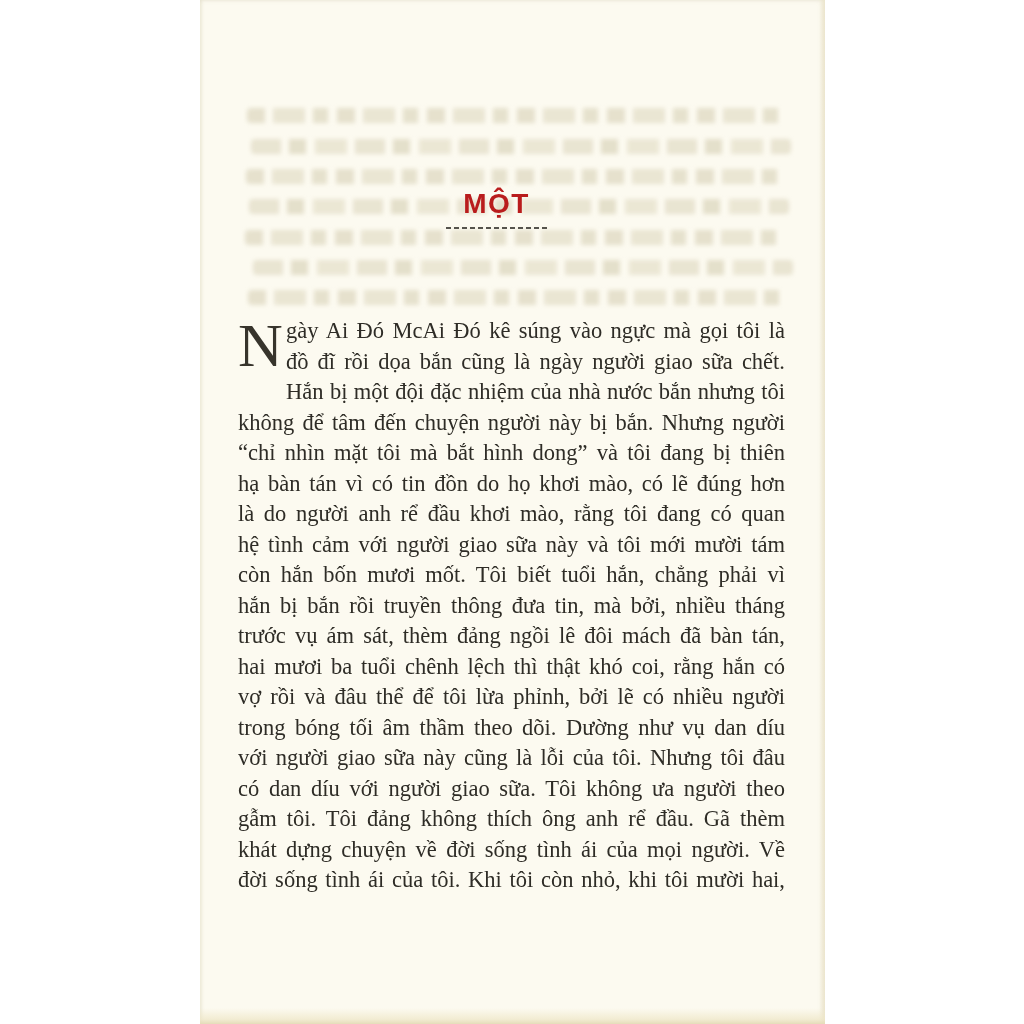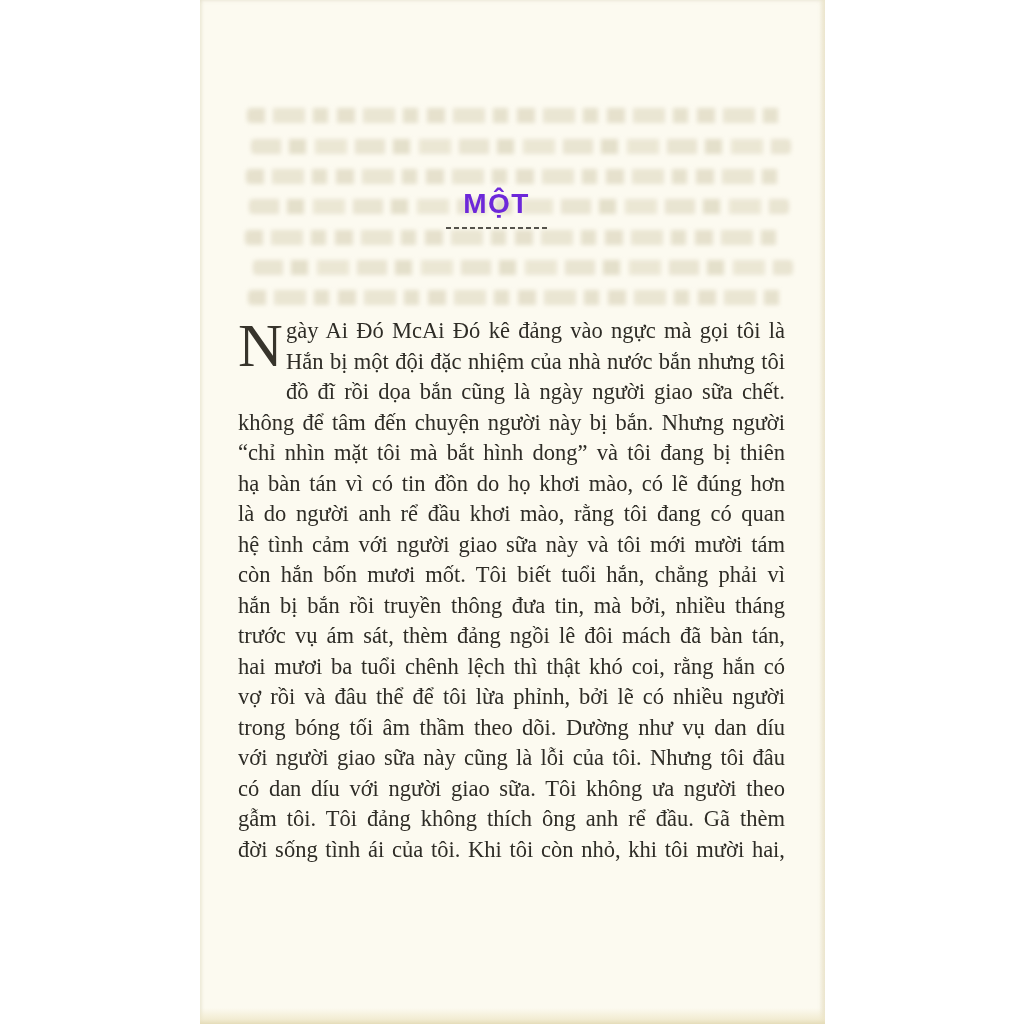--- a/index.html
+++ b/index.html
@@ -47,21 +47,21 @@
   .chapter-head{
     position:absolute;left:0;width:100%;top:188px;
     text-align:center;
     transform:translateX(-16px);
   }
   .chapter-title{
     font-family:"Liberation Sans","DejaVu Sans",sans-serif;
     font-weight:700;
     font-size:28px;line-height:32px;
     letter-spacing:1.5px;
-    color:#6d28d9;
+    color:#b91c1c;
   }
   .dash-rule{
     width:102px;height:2px;margin:7px auto 0;
     background:repeating-linear-gradient(90deg,#55534c 0 5.2px,rgba(0,0,0,0) 5.2px 8px);
   }
   
   .body-text{
     position:absolute;left:38px;top:316px;width:547px;
     color:#2e2c26;
     font-size:22.5px;
@@ -99,36 +99,37 @@
       </div>
 
     <div class="chapter-head">
       <div class="chapter-title">MỘT</div>
       <div class="dash-rule"></div>
     </div>
 
     <div class="body-text" id="bodyText">
       <div class="dropcap">N</div>
 
-    <div class="line">gày Ai Đó McAi Đó kê đảng vào ngực mà gọi tôi là</div>
+    <div class="line">gày Ai Đó McAi Đó kê súng vào ngực mà gọi tôi là</div>
+        <div class="line">đồ đĩ rồi dọa bắn cũng là ngày người giao sữa chết.</div>
         <div class="line">Hắn bị một đội đặc nhiệm của nhà nước bắn nhưng tôi</div>
-        <div class="line">đồ đĩ rồi dọa bắn cũng là ngày người giao sữa chết.</div>
         <div class="line">không để tâm đến chuyện người này bị bắn. Nhưng người</div>
         <div class="line">“chỉ nhìn mặt tôi mà bắt hình dong” và tôi đang bị thiên</div>
         <div class="line">hạ bàn tán vì có tin đồn do họ khơi mào, có lẽ đúng hơn</div>
         <div class="line">là do người anh rể đầu khơi mào, rằng tôi đang có quan</div>
         <div class="line">hệ tình cảm với người giao sữa này và tôi mới mười tám</div>
         <div class="line">còn hắn bốn mươi mốt. Tôi biết tuổi hắn, chẳng phải vì</div>
         <div class="line">hắn bị bắn rồi truyền thông đưa tin, mà bởi, nhiều tháng</div>
         <div class="line">trước vụ ám sát, thèm đảng ngồi lê đôi mách đã bàn tán,</div>
         <div class="line">hai mươi ba tuổi chênh lệch thì thật khó coi, rằng hắn có</div>
         <div class="line">vợ rồi và đâu thể để tôi lừa phỉnh, bởi lẽ có nhiều người</div>
         <div class="line">trong bóng tối âm thầm theo dõi. Dường như vụ dan díu</div>
         <div class="line">với người giao sữa này cũng là lỗi của tôi. Nhưng tôi đâu</div>
         <div class="line">có dan díu với người giao sữa. Tôi không ưa người theo</div>
         <div class="line">gẫm tôi. Tôi đảng không thích ông anh rể đầu. Gã thèm</div>
+        <div class="line">khát dựng chuyện về đời sống tình ái của mọi người. Về</div>
         <div class="line">đời sống tình ái của tôi. Khi tôi còn nhỏ, khi tôi mười hai,</div>
       </div>
 
     <div class="page-right-edge"></div>
     <div class="page-bottom-edge"></div>
   </div>
 </div>
 
 </body></html>

